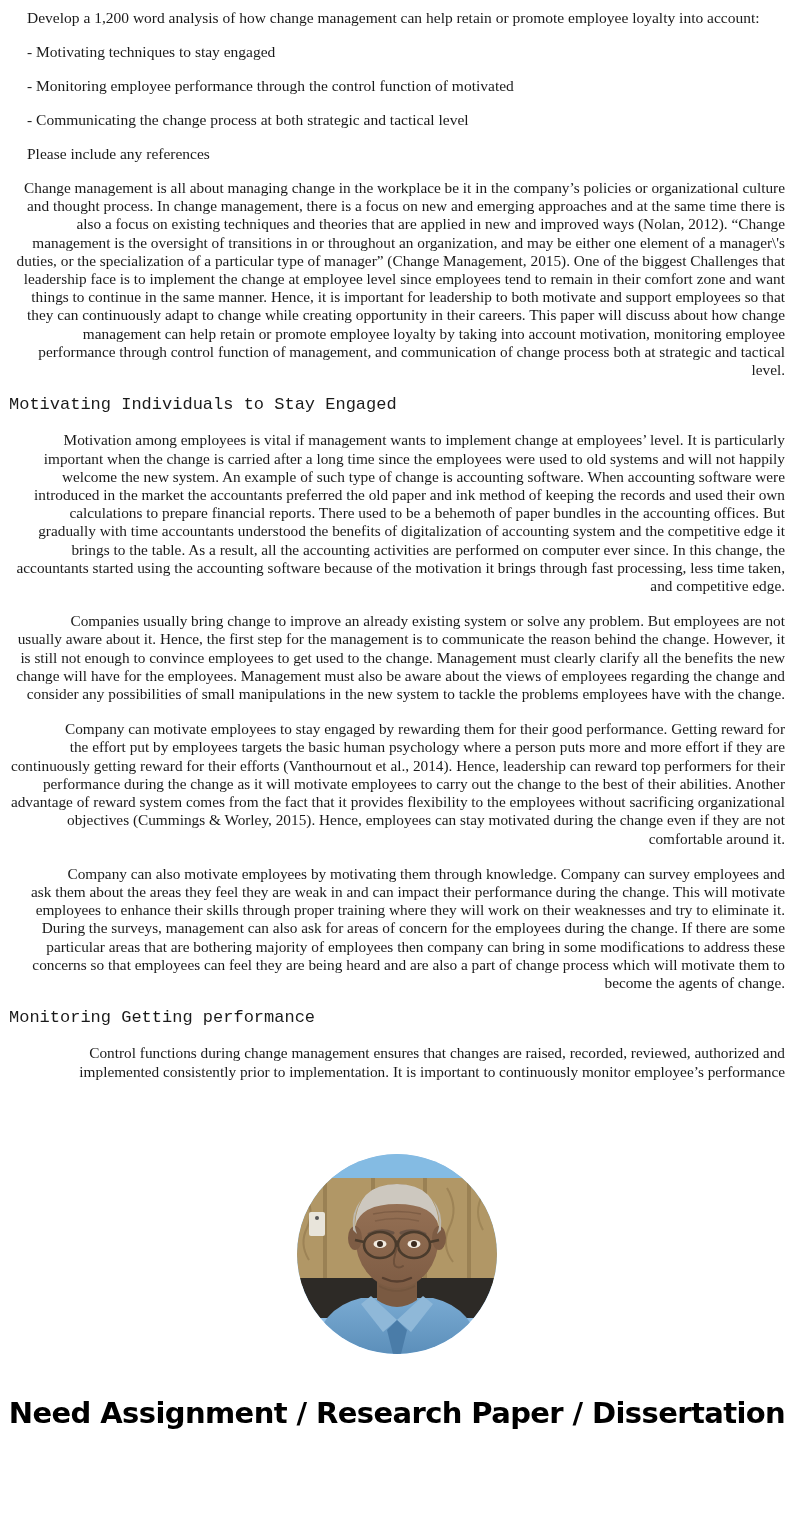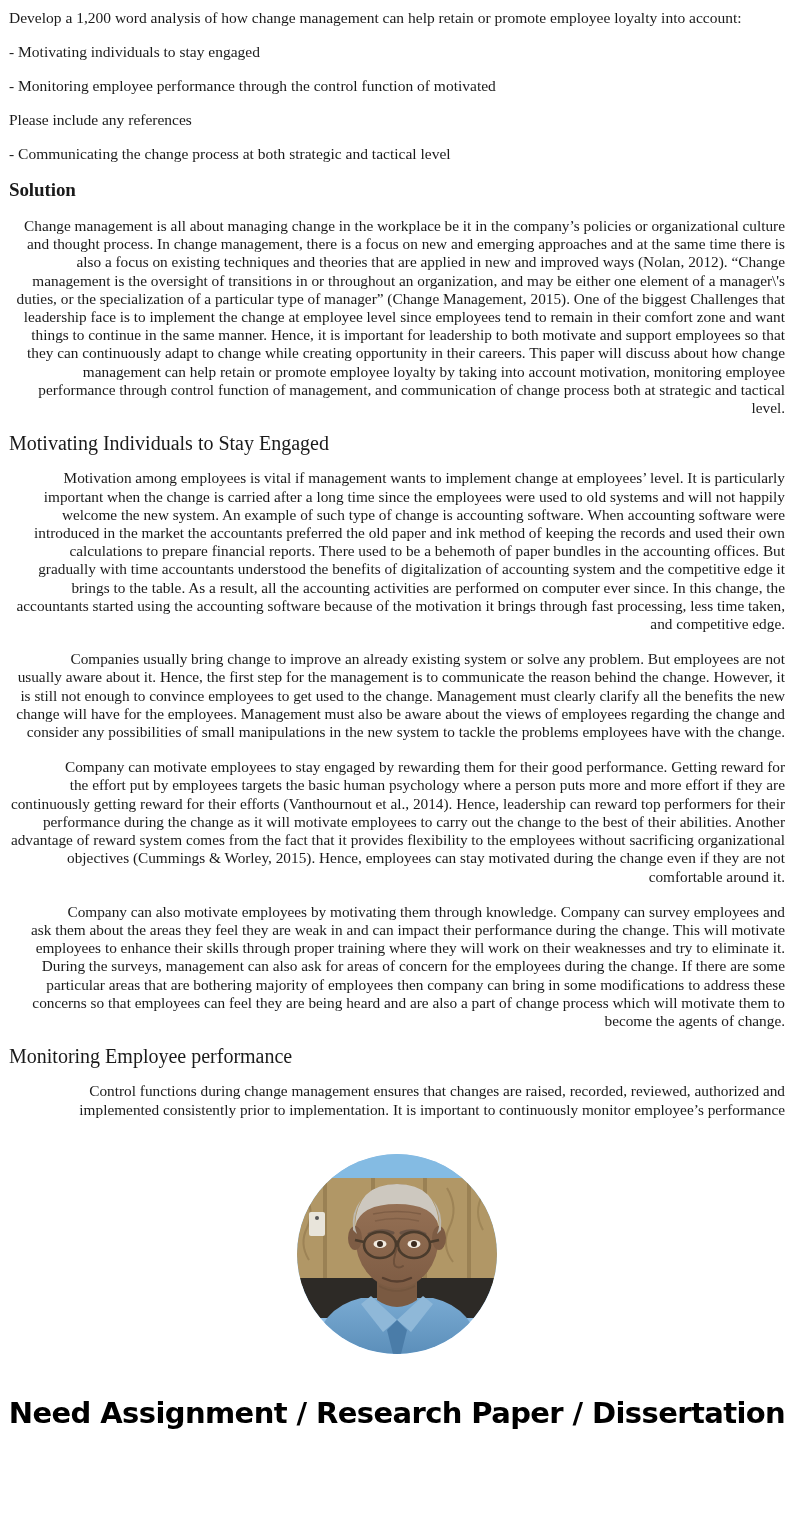--- a/index.html
+++ b/index.html
@@ -24,21 +24,21 @@
     top: 0;
     width: 794px;
     height: 1122px;
     overflow: hidden;
     padding: 0 9px;
   }
 
   .prompt-line {
     font-size: 15.5px;
     line-height: 17px;
-    margin: 0 0 17px 0;
+    margin: 0 0 17px 18px;
     text-align: left;
   }
   .prompt-line:first-child { padding-top: 9px; }
 
   .solution-heading {
     font-size: 19px;
     font-weight: bold;
     line-height: 22px;
     margin: 16px 0 16px 0;
     letter-spacing: -0.1px;
@@ -46,23 +46,24 @@
 
   .body-para {
     font-size: 15.3px;
     line-height: 18.2px;
     margin: 4px 0 17px 0;
     text-align: right;
   }
   .body-para.indented { text-indent: 48px; }
 
   .sub-heading {
-    font-size: 20px;
+    font-size: 17px;
     line-height: 18.2px;
     margin: 0 0 17px 0;
+    font-family: Liberation Mono, monospace;
   }
 
   
   .avatar-wrap {
     position: absolute;
     left: 0;
     top: 1153px;
     width: 794px;
     height: 202px;
     display: flex;
@@ -97,43 +98,42 @@
   .footer-line.l1 { padding-bottom: 1px; }
   .footer-line.l2 { padding-bottom: 1px; }
 </style>
 </head>
 <body>
 
 <div class="doc-area">
 
   <p class="prompt-line">Develop a 1,200 word analysis of how change management can help retain or promote employee loyalty into account:</p>
 
-  <p class="prompt-line">- Motivating individuals to stay engaged</p>
+  <p class="prompt-line">- Motivating techniques to stay engaged</p>
 
   <p class="prompt-line">- Monitoring employee performance through the control function of motivated</p>
 
+  <p class="prompt-line">- Communicating the change process at both strategic and tactical level</p>
+
   <p class="prompt-line">Please include any references</p>
 
-  <p class="prompt-line">- Communicating the change process at both strategic and tactical level</p>
-
-  <h2 class="solution-heading">Solution</h2>
 
   <p class="body-para">Change management is all about managing change in the workplace be it in the company’s policies or organizational culture and thought process. In change management, there is a focus on new and emerging approaches and at the same time there is also a focus on existing techniques and theories that are applied in new and improved ways (Nolan, 2012). “Change management is the oversight of transitions in or throughout an organization, and may be either one element of a manager\'s duties, or the specialization of a particular type of manager” (Change Management, 2015). One of the biggest Challenges that leadership face is to implement the change at employee level since employees tend to remain in their comfort zone and want things to continue in the same manner. Hence, it is important for leadership to both motivate and support employees so that they can continuously adapt to change while creating opportunity in their careers. This paper will discuss about how change management can help retain or promote employee loyalty by taking into account motivation, monitoring employee performance through control function of management, and communication of change process both at strategic and tactical level.</p>
 
   <p class="sub-heading">Motivating Individuals to Stay Engaged</p>
 
   <p class="body-para indented">Motivation among employees is vital if management wants to implement change at employees’ level. It is particularly important when the change is carried after a long time since the employees were used to old systems and will not happily welcome the new system. An example of such type of change is accounting software. When accounting software were introduced in the market the accountants preferred the old paper and ink method of keeping the records and used their own calculations to prepare financial reports. There used to be a behemoth of paper bundles in the accounting offices. But gradually with time accountants understood the benefits of digitalization of accounting system and the competitive edge it brings to the table. As a result, all the accounting activities are performed on computer ever since. In this change, the accountants started using the accounting software because of the motivation it brings through fast processing, less time taken, and competitive edge.</p>
 
   <p class="body-para indented">Companies usually bring change to improve an already existing system or solve any problem. But employees are not usually aware about it. Hence, the first step for the management is to communicate the reason behind the change. However, it is still not enough to convince employees to get used to the change. Management must clearly clarify all the benefits the new change will have for the employees. Management must also be aware about the views of employees regarding the change and consider any possibilities of small manipulations in the new system to tackle the problems employees have with the change.</p>
 
   <p class="body-para indented">Company can motivate employees to stay engaged by rewarding them for their good performance. Getting reward for the effort put by employees targets the basic human psychology where a person puts more and more effort if they are continuously getting reward for their efforts (Vanthournout et al., 2014). Hence, leadership can reward top performers for their performance during the change as it will motivate employees to carry out the change to the best of their abilities. Another advantage of reward system comes from the fact that it provides flexibility to the employees without sacrificing organizational objectives (Cummings &amp; Worley, 2015). Hence, employees can stay motivated during the change even if they are not comfortable around it.</p>
 
   <p class="body-para indented">Company can also motivate employees by motivating them through knowledge. Company can survey employees and ask them about the areas they feel they are weak in and can impact their performance during the change. This will motivate employees to enhance their skills through proper training where they will work on their weaknesses and try to eliminate it. During the surveys, management can also ask for areas of concern for the employees during the change. If there are some particular areas that are bothering majority of employees then company can bring in some modifications to address these concerns so that employees can feel they are being heard and are also a part of change process which will motivate them to become the agents of change.</p>
 
-  <p class="sub-heading">Monitoring Employee performance</p>
+  <p class="sub-heading">Monitoring Getting performance</p>
 
   <p class="body-para indented">Control functions during change management ensures that changes are raised, recorded, reviewed, authorized and implemented consistently prior to implementation. It is important to continuously monitor employee’s performance</p>
 
 </div>
 
 <div class="avatar-wrap">
   <div class="avatar">
     <svg viewBox="0 0 200 200">
       <defs>
         <clipPath id="circ">

